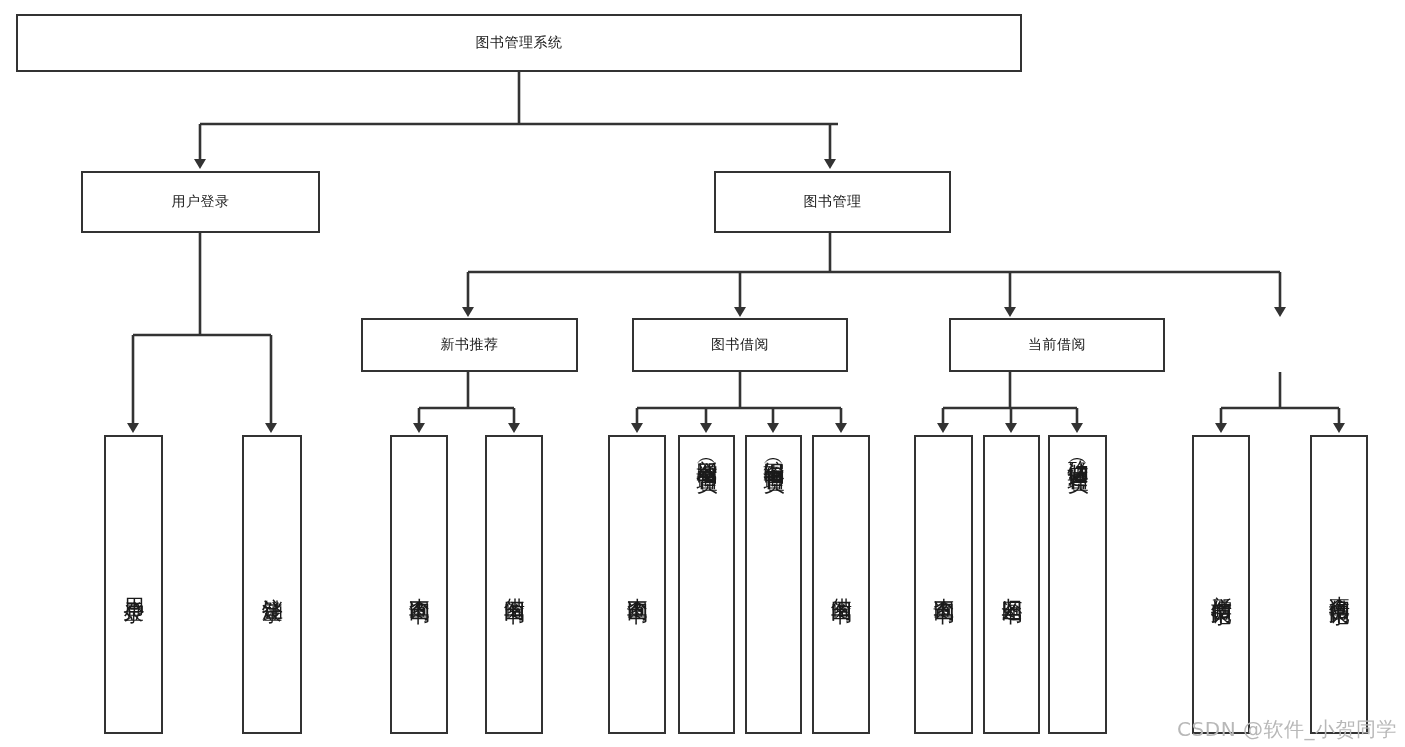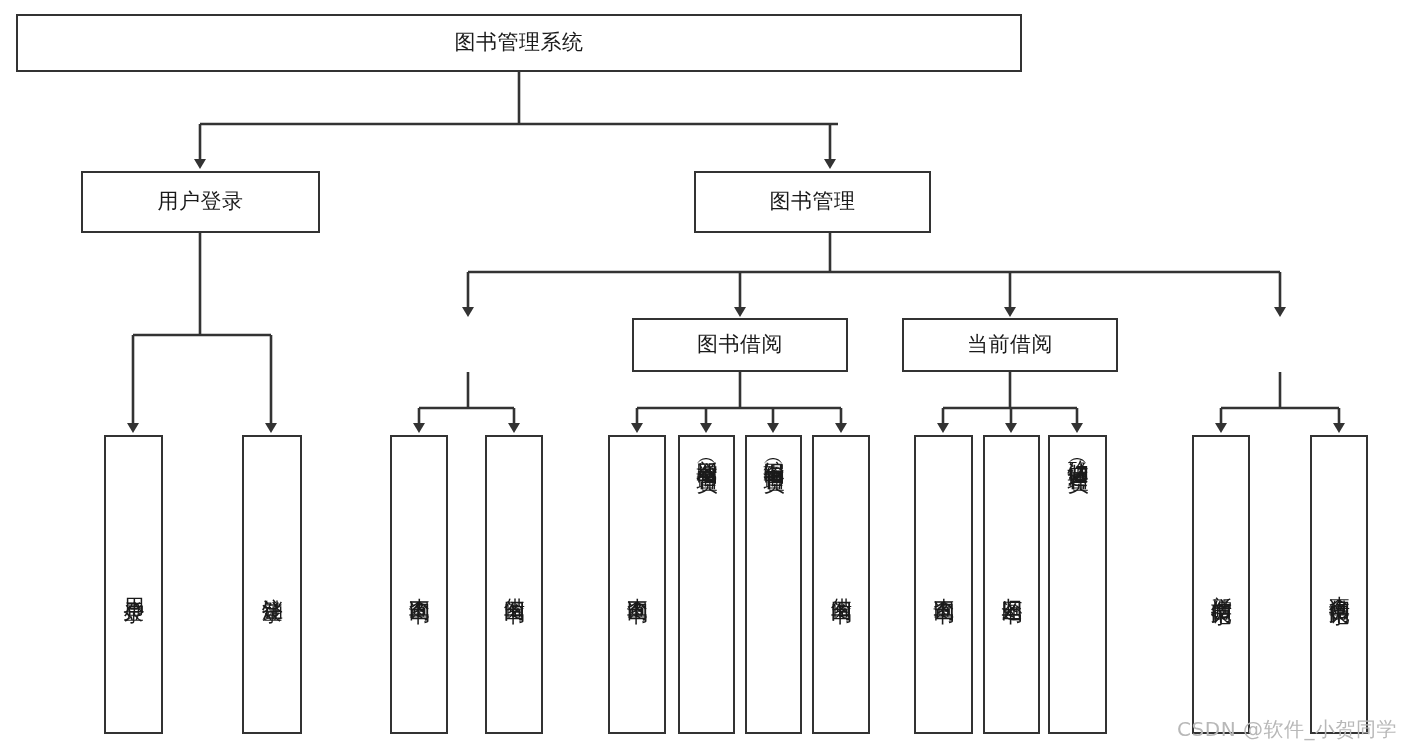--- a/index.html
+++ b/index.html
@@ -29,21 +29,21 @@
     box-sizing: border-box;
     border: 2px solid #333333;
     background: #ffffff;
     display: flex;
     align-items: center;
     justify-content: center;
     color: #1a1a1a;
   }
   .node.horiz .label {
     writing-mode: horizontal-tb;
-    font-size: 21px;
+    font-size: 14px;
     line-height: 1.1;
     letter-spacing: 0.5px;
     white-space: nowrap;
   }
   .node.vert {
     align-items: flex-start;
     justify-content: center;
     padding-top: 6px;
   }
   .node.vert .label {
@@ -125,28 +125,31 @@
     </g>
   </svg>
 
   <div class="node horiz" style="left:16px; top:14px; width:1006px; height:58px;">
     <span class="label">图书管理系统</span>
   </div>
 
   <div class="node horiz" style="left:81px; top:171px; width:239px; height:62px;">
     <span class="label">用户登录</span>
   </div>
-  <div class="node horiz" style="left:694px; top:171px; width:237px; height:62px;">
+  <div class="node horiz" style="left:714px; top:171px; width:237px; height:62px;">
     <span class="label">图书管理</span>
   </div>
 
+  <div class="node horiz" style="left:361px; top:318px; width:217px; height:54px;">
+    <span class="label">新书推荐</span>
+  </div>
   <div class="node horiz" style="left:632px; top:318px; width:216px; height:54px;">
     <span class="label">图书借阅</span>
   </div>
-  <div class="node horiz" style="left:902px; top:318px; width:216px; height:54px;">
+  <div class="node horiz" style="left:949px; top:318px; width:216px; height:54px;">
     <span class="label">当前借阅</span>
   </div>
 
   <div class="node vert mid" style="left:104px; top:435px; width:59px; height:299px;">
     <span class="label">用户登录</span>
   </div>
   <div class="node vert mid" style="left:242px; top:435px; width:60px; height:299px;">
     <span class="label">注销登录</span>
   </div>
   <div class="node vert mid" style="left:390px; top:435px; width:58px; height:299px;">

